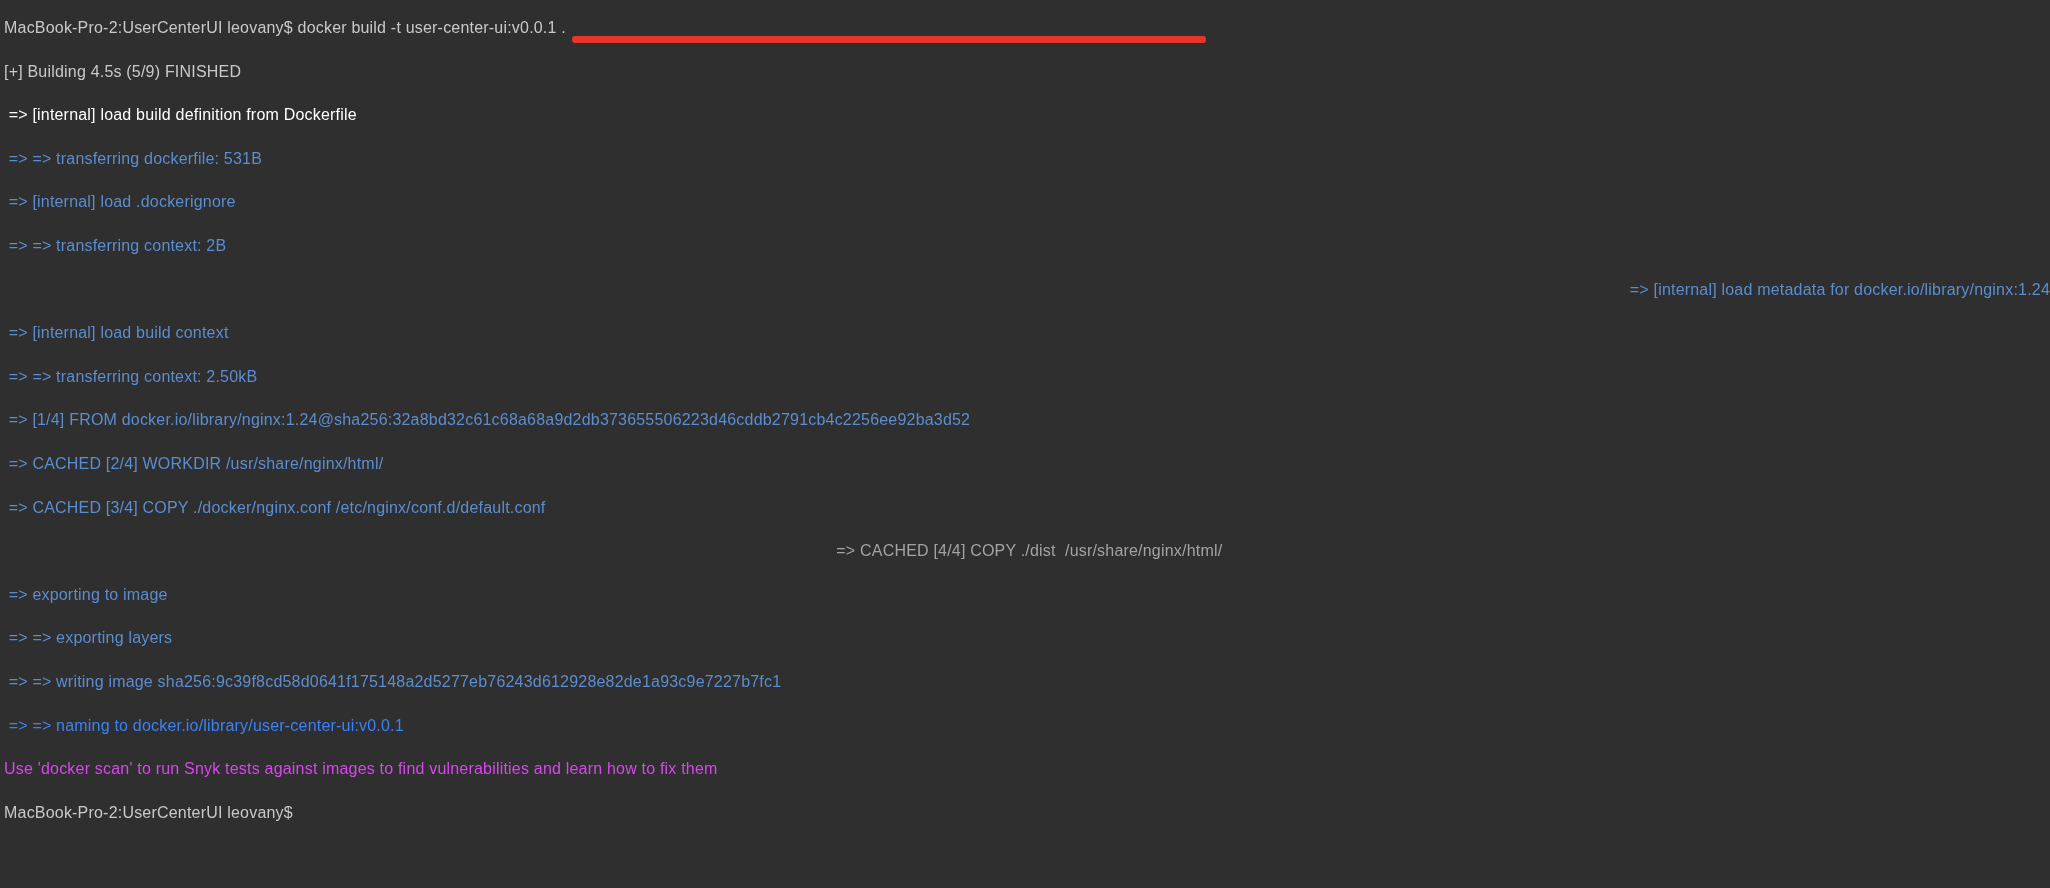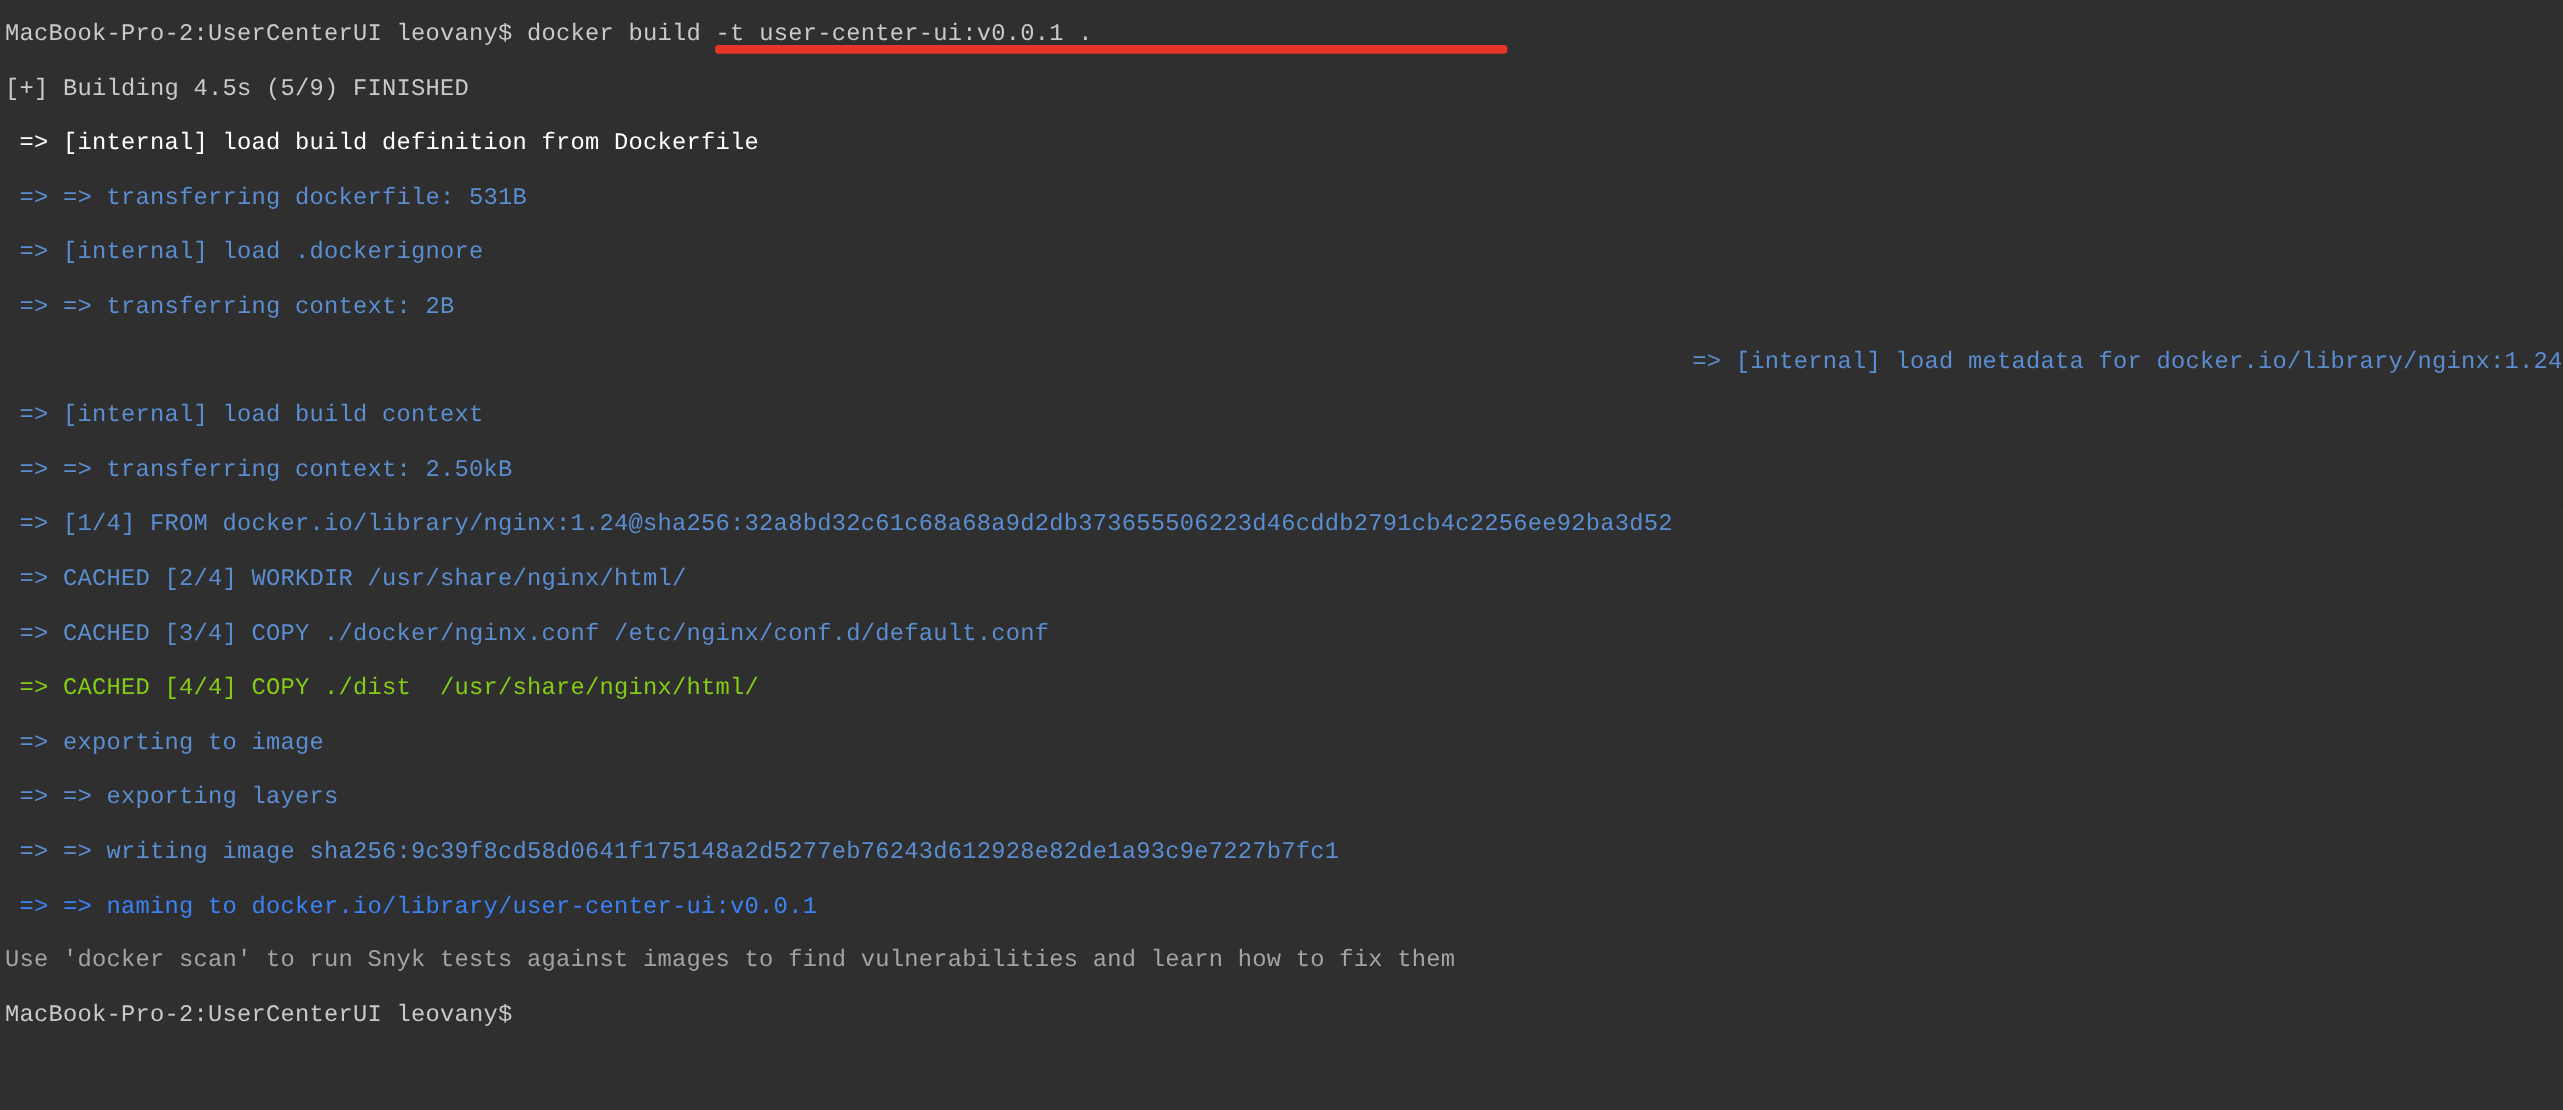--- a/index.html
+++ b/index.html
@@ -18,22 +18,22 @@
   .terminal {
     position: relative;
     width: 2050px;
     height: 888px;
     background: #2f2f2f;
     box-sizing: border-box;
     padding: 6px 0 0 4px;
   }
 
   .line {
-    font-family: Liberation Mono, monospace;
-    font-size: 19px;
+    font-family: Liberation Sans, sans-serif;
+    font-size: 16px;
     line-height: 43.6px;
     letter-spacing: 0.2px;
     white-space: pre;
     color: #c9c9c9;
   }
 
   .line.blue   { color: #5b8dd1; }
   .line.white  { color: #c9c9c9; }
   .line.blank  { color: transparent; }
 
@@ -56,27 +56,27 @@
   <div class="line blue" style="color: #ffffff;"> =&gt; [internal] load build definition from Dockerfile</div>
   <div class="line blue" style="color: rgb(91, 141, 209);"> =&gt; =&gt; transferring dockerfile: 531B</div>
   <div class="line blue" style="color: rgb(91, 141, 209);"> =&gt; [internal] load .dockerignore</div>
   <div class="line blue" style="color: rgb(91, 141, 209);"> =&gt; =&gt; transferring context: 2B</div>
   <div class="line blue" style="color: rgb(91, 141, 209); text-align: right;"> =&gt; [internal] load metadata for docker.io/library/nginx:1.24</div>
   <div class="line blue" style="color: rgb(91, 141, 209);"> =&gt; [internal] load build context</div>
   <div class="line blue" style="color: rgb(91, 141, 209);"> =&gt; =&gt; transferring context: 2.50kB</div>
   <div class="line blue" style="color: rgb(91, 141, 209);"> =&gt; [1/4] FROM docker.io/library/nginx:1.24@sha256:32a8bd32c61c68a68a9d2db373655506223d46cddb2791cb4c2256ee92ba3d52</div>
   <div class="line blue" style="color: rgb(91, 141, 209);"> =&gt; CACHED [2/4] WORKDIR /usr/share/nginx/html/</div>
   <div class="line blue" style="color: rgb(91, 141, 209);"> =&gt; CACHED [3/4] COPY ./docker/nginx.conf /etc/nginx/conf.d/default.conf</div>
-  <div class="line blue" style="color: #84cc16;"> =&gt; CACHED [4/4] COPY ./dist  /usr/share/nginx/html/</div>
+  <div class="line blue" style="color: #a3a3a3; text-align: center;"> =&gt; CACHED [4/4] COPY ./dist  /usr/share/nginx/html/</div>
   <div class="line blue" style="color: rgb(91, 141, 209);"> =&gt; exporting to image</div>
   <div class="line blue" style="color: rgb(91, 141, 209);"> =&gt; =&gt; exporting layers</div>
   <div class="line blue" style="color: rgb(91, 141, 209);"> =&gt; =&gt; writing image sha256:9c39f8cd58d0641f175148a2d5277eb76243d612928e82de1a93c9e7227b7fc1</div>
   <div class="line blue" style="color: #3b82f6;"> =&gt; =&gt; naming to docker.io/library/user-center-ui:v0.0.1</div>
 
   <div class="line blank"></div>
 
-  <div class="line white" style="color: #a3a3a3;">Use 'docker scan' to run Snyk tests against images to find vulnerabilities and learn how to fix them</div>
+  <div class="line white" style="color: #d946ef;">Use 'docker scan' to run Snyk tests against images to find vulnerabilities and learn how to fix them</div>
 
   <div class="line white" style="color: rgb(201, 201, 201);">MacBook-Pro-2:UserCenterUI leovany$</div>
 
   <div class="underline-annotation" style="left: 572px; top: 36px; width: 634px; height: 7px; background: rgb(232, 53, 42);"></div>
 
 </div>
 
 </body></html>

